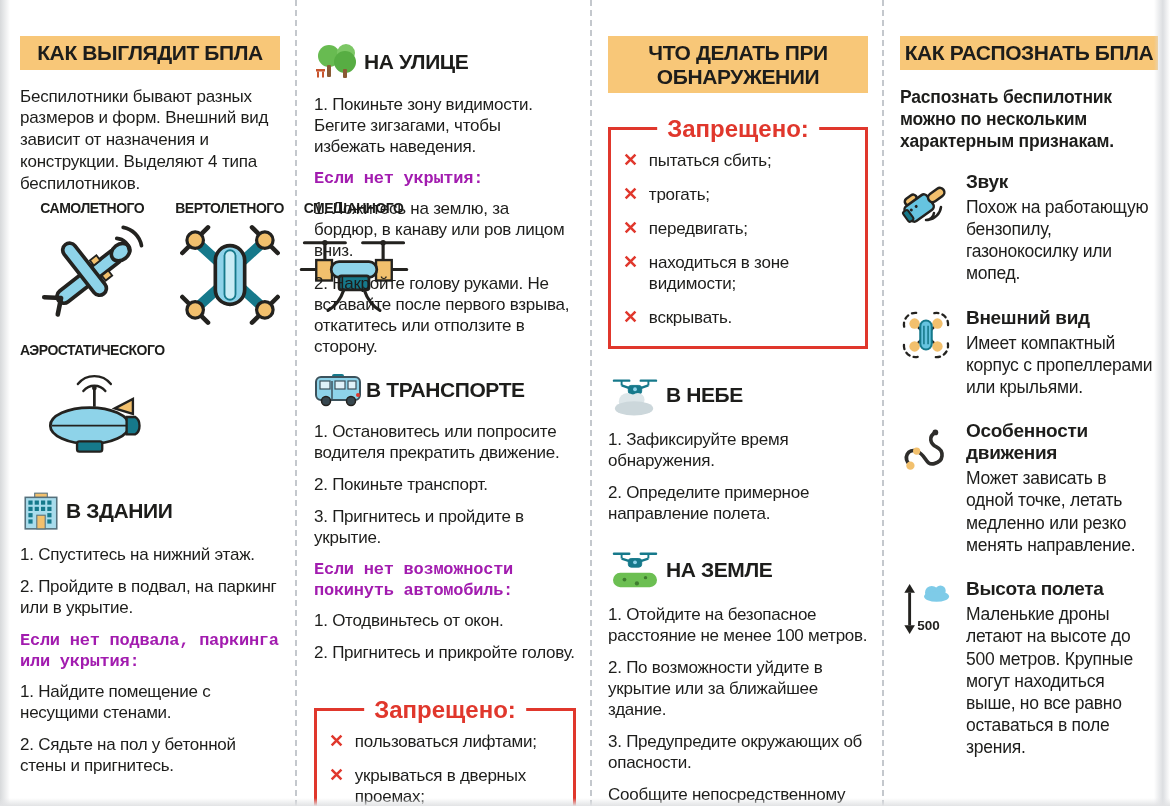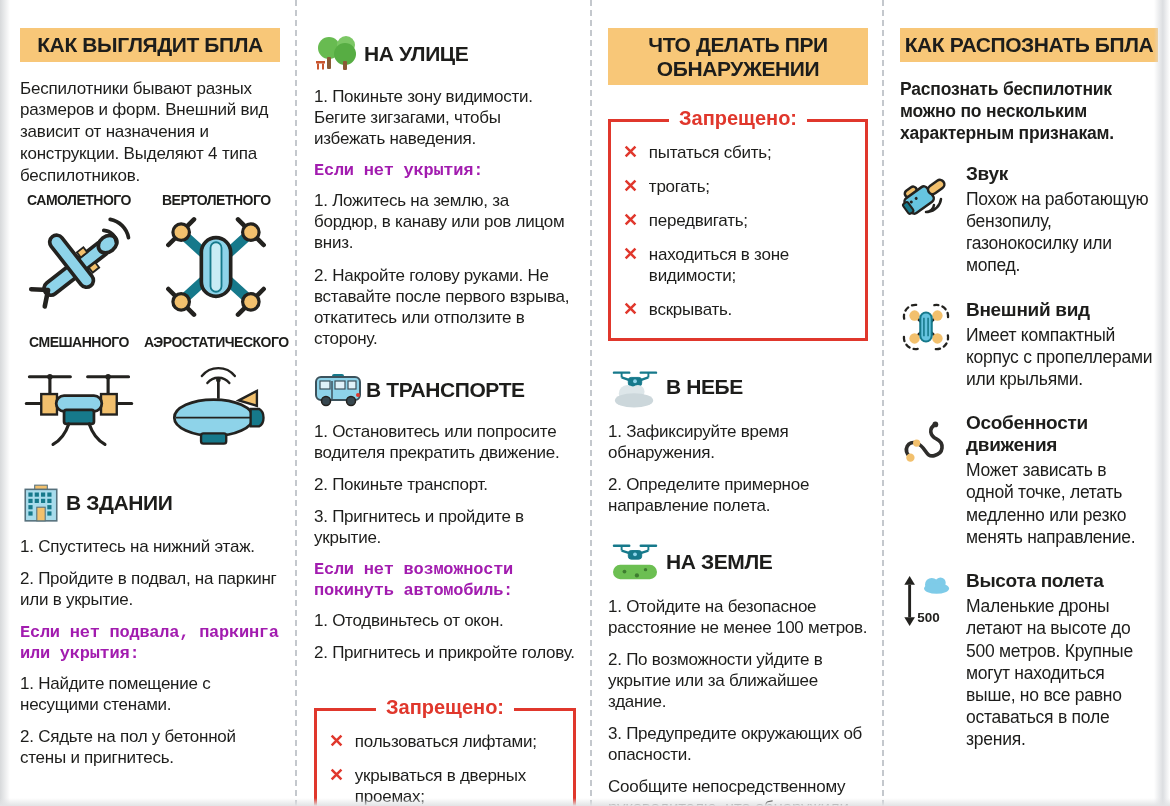--- a/index.html
+++ b/index.html
@@ -5,46 +5,46 @@
   html,body{margin:0;padding:0;background:#fff;}
   .page{position:relative;width:1170px;height:806px;background:#ffffff;overflow:hidden;
         font-family:"Liberation Sans",sans-serif;color:#1d1d1b;}
   .vsep{position:absolute;top:0;bottom:0;width:0;border-left:2px dashed #c4c8cd;}
   .edge-l{position:absolute;left:0;top:0;bottom:0;width:10px;
           background:linear-gradient(90deg,#d7d9db, rgba(255,255,255,0));}
   .edge-r{position:absolute;right:0;top:0;bottom:0;width:16px;
           background:linear-gradient(90deg, rgba(255,255,255,0), #dcdee1 55%, #ffffff);}
   .edge-b{position:absolute;left:0;right:0;bottom:0;height:8px;
           background:linear-gradient(0deg,#e2e3e5, rgba(255,255,255,0));}
-  .col{position:absolute;top:0;height:100%;box-sizing:border-box;padding-top:28px;}
+  .col{position:absolute;top:0;height:100%;box-sizing:border-box;padding-top:36px;}
   .col1{left:20px;width:260px;}
   .col2{left:314px;width:262px;}
   .col3{left:608px;width:260px;}
   .col4{left:900px;width:258px;}
 
   .hdr{background:#f8c778;font-weight:700;font-size:21px;line-height:1.12;
        text-align:center;padding:5px 4px;letter-spacing:-0.4px;}
   .intro{font-size:17px;line-height:1.28;margin:16px 0 0;letter-spacing:-0.2px;}
   .intro.bold{font-weight:700;font-size:17.5px;}
 
-  .drone-grid{display:grid;grid-template-columns:1fr 1fr;column-gap:6px;row-gap:12px;margin-top:6px;}
+  .drone-grid{display:grid;grid-template-columns:1fr 1fr 1fr;column-gap:6px;row-gap:12px;margin-top:6px;}
   .drone-type{display:flex;flex-direction:column;align-items:center;}
   .dt-label{font-weight:700;font-size:14px;letter-spacing:-0.5px;white-space:nowrap;}
   .dt-icon{width:118px;height:110px;margin-top:4px;}
 
   .sec-title{display:flex;align-items:center;gap:4px;margin:18px 0 12px;}
   .sec-title .st-text{font-weight:700;font-size:21px;letter-spacing:-0.4px;}
   .sec-icon{flex:0 0 auto;}
 
   .step{font-size:17px;line-height:1.24;margin:0 0 11px;letter-spacing:-0.25px;}
   .warn{color:#a21caf;font-weight:700;font-size:17px;line-height:1.24;margin:0 0 9px;letter-spacing:-0.25px;font-family:Liberation Mono, monospace;}
 
   .fb-box{border:3px solid #e0372c;position:relative;padding:20px 12px 4px;margin-top:30px;}
   .fb-title{position:absolute;top:-15px;left:50%;transform:translateX(-50%);
-            background:#ffffff;padding:0 10px;color:#e0372c;font-weight:700;font-size:20px;white-space:nowrap;text-align:right;}
+            background:#ffffff;padding:0 10px;color:#e0372c;font-weight:700;font-size:24px;white-space:nowrap;text-align:right;}
   .fb-item{display:flex;gap:11px;margin:0 0 13px;font-size:17px;line-height:1.24;letter-spacing:-0.25px;}
   .x-mark{color:#e0372c;font-weight:700;font-size:18px;line-height:1.15;flex:0 0 auto;}
   .x-mark::before{content:"\2715";}
 
   .feature{display:flex;gap:12px;margin-bottom:22px;}
   .f-icon{flex:0 0 54px;padding-top:2px;}
   .f-title{font-weight:700;font-size:19px;margin-bottom:3px;letter-spacing:-0.3px;}
   .f-text{font-size:17.5px;line-height:1.27;letter-spacing:-0.25px;}
   .mt-sm{margin-top:10px;}
 </style>
@@ -161,21 +161,21 @@
         <rect x="3" y="29.5" width="2" height="6" fill="#c8552e"></rect>
         <rect x="8" y="29.5" width="2" height="6" fill="#c8552e"></rect>
       </svg>
       <span class="st-text">НА УЛИЦЕ</span>
     </div>
     <p class="step">1. Покиньте зону видимости. Бегите зигзагами, чтобы избежать наведения.</p>
     <p class="warn">Если нет укрытия:</p>
     <p class="step">1. Ложитесь на землю, за бордюр, в канаву или ров лицом вниз.</p>
     <p class="step">2. Накройте голову руками. Не вставайте после первого взрыва, откатитесь или отползите в сторону.</p>
 
-    <div class="sec-title" style="margin-top:22px">
+    <div class="sec-title" style="margin-top:14px">
       <svg class="sec-icon" width="48" height="38" viewBox="0 0 48 38">
         <rect x="18" y="3" width="12" height="5" rx="2" fill="#16798b"></rect>
         <rect x="2" y="6" width="44" height="23" rx="5" fill="#8ed3e9" stroke="#3c525c" stroke-width="2"></rect>
         <rect x="6" y="10" width="10" height="8" fill="#dff2f9" stroke="#3c525c" stroke-width="1.2"></rect>
         <rect x="21" y="10" width="10" height="8" fill="#dff2f9" stroke="#3c525c" stroke-width="1.2"></rect>
         <rect x="34" y="10" width="8" height="8" fill="#dff2f9" stroke="#3c525c" stroke-width="1.2"></rect>
         <path d="M18 10 V29" stroke="#3c525c" stroke-width="1.5"></path>
         <circle cx="12" cy="30" r="4.5" fill="#37474f" stroke="#23221f" stroke-width="1.5"></circle>
         <circle cx="37" cy="30" r="4.5" fill="#37474f" stroke="#23221f" stroke-width="1.5"></circle>
         <circle cx="44" cy="24" r="2" fill="#e0372c"></circle>

